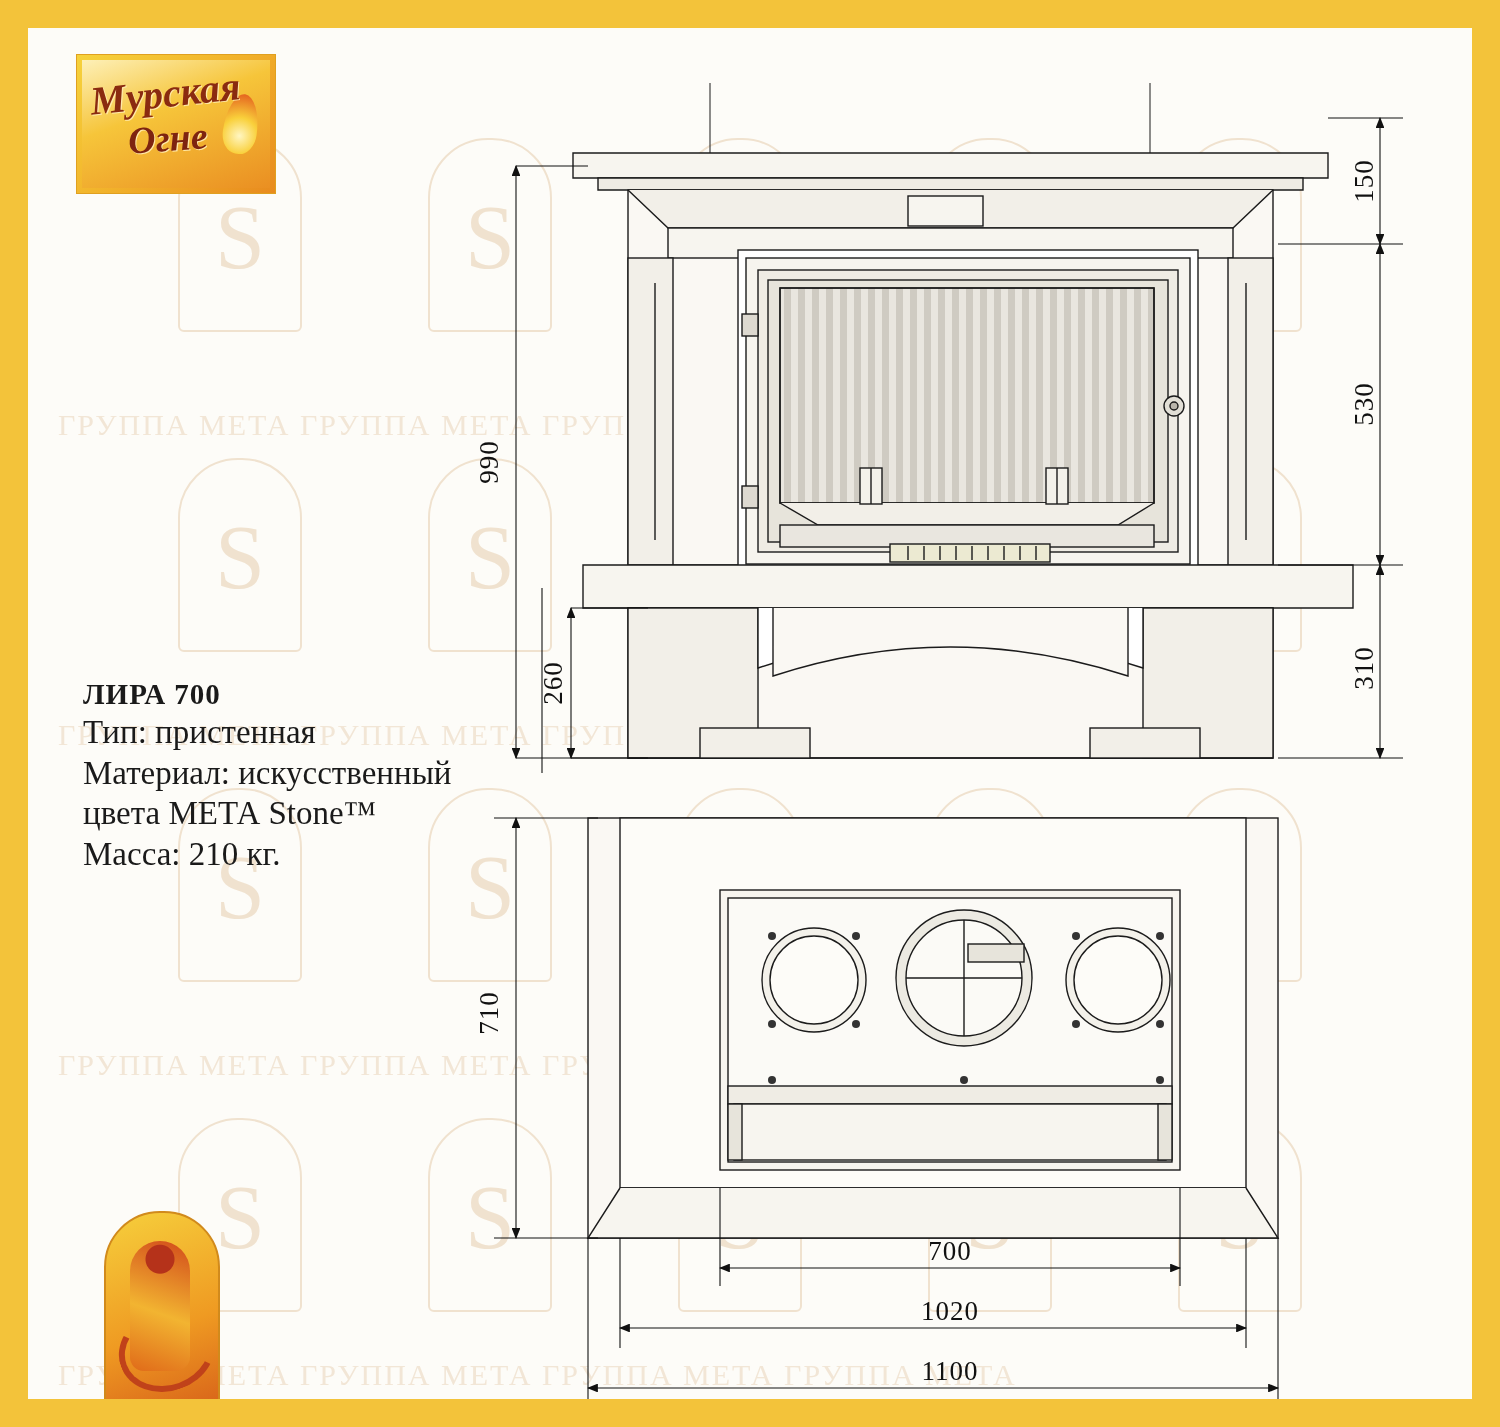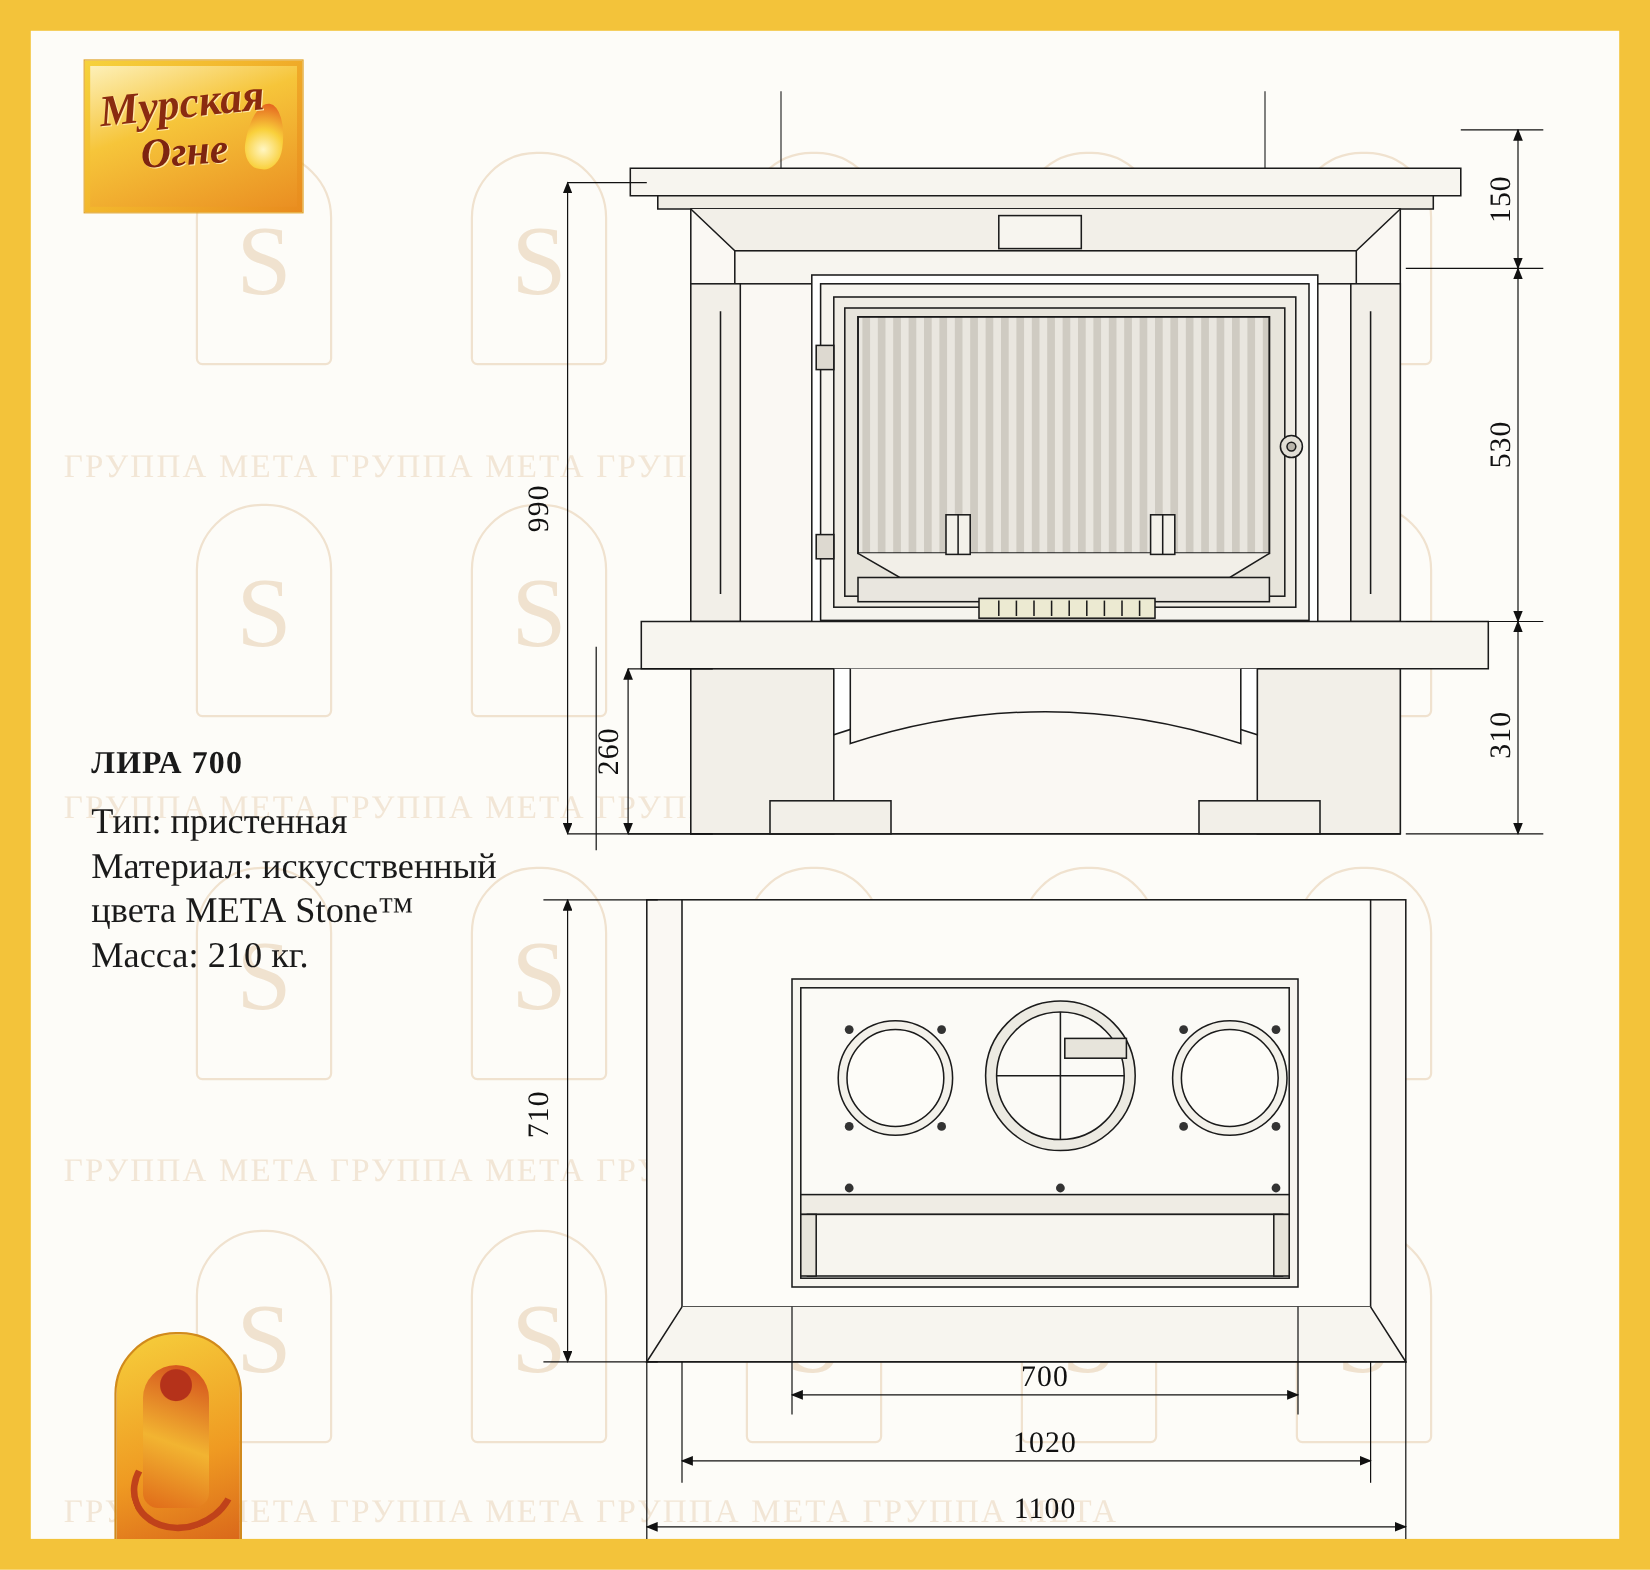--- a/index.html
+++ b/index.html
@@ -96,21 +96,21 @@
     border-right-color:transparent;
     border-top-color:transparent;
     transform:rotate(-20deg);
   }
   
   .spec{
     position:absolute;left:55px;top:650px;width:470px;
     color:#1a1a1a;
   }
   .spec .title{
-    font-size:29px;font-weight:bold;letter-spacing:1px;margin-bottom:16px;
+    font-size:29px;font-weight:bold;letter-spacing:1px;margin-bottom:1px;
   }
   .spec .line{
     font-size:33px;line-height:1.23;
   }
   
   .drawing{position:absolute;left:0;top:0;width:1444px;height:1371px;}
   text{font-family:"Liberation Serif",serif;fill:#111;}
 </style>
 </head>
 <body>

